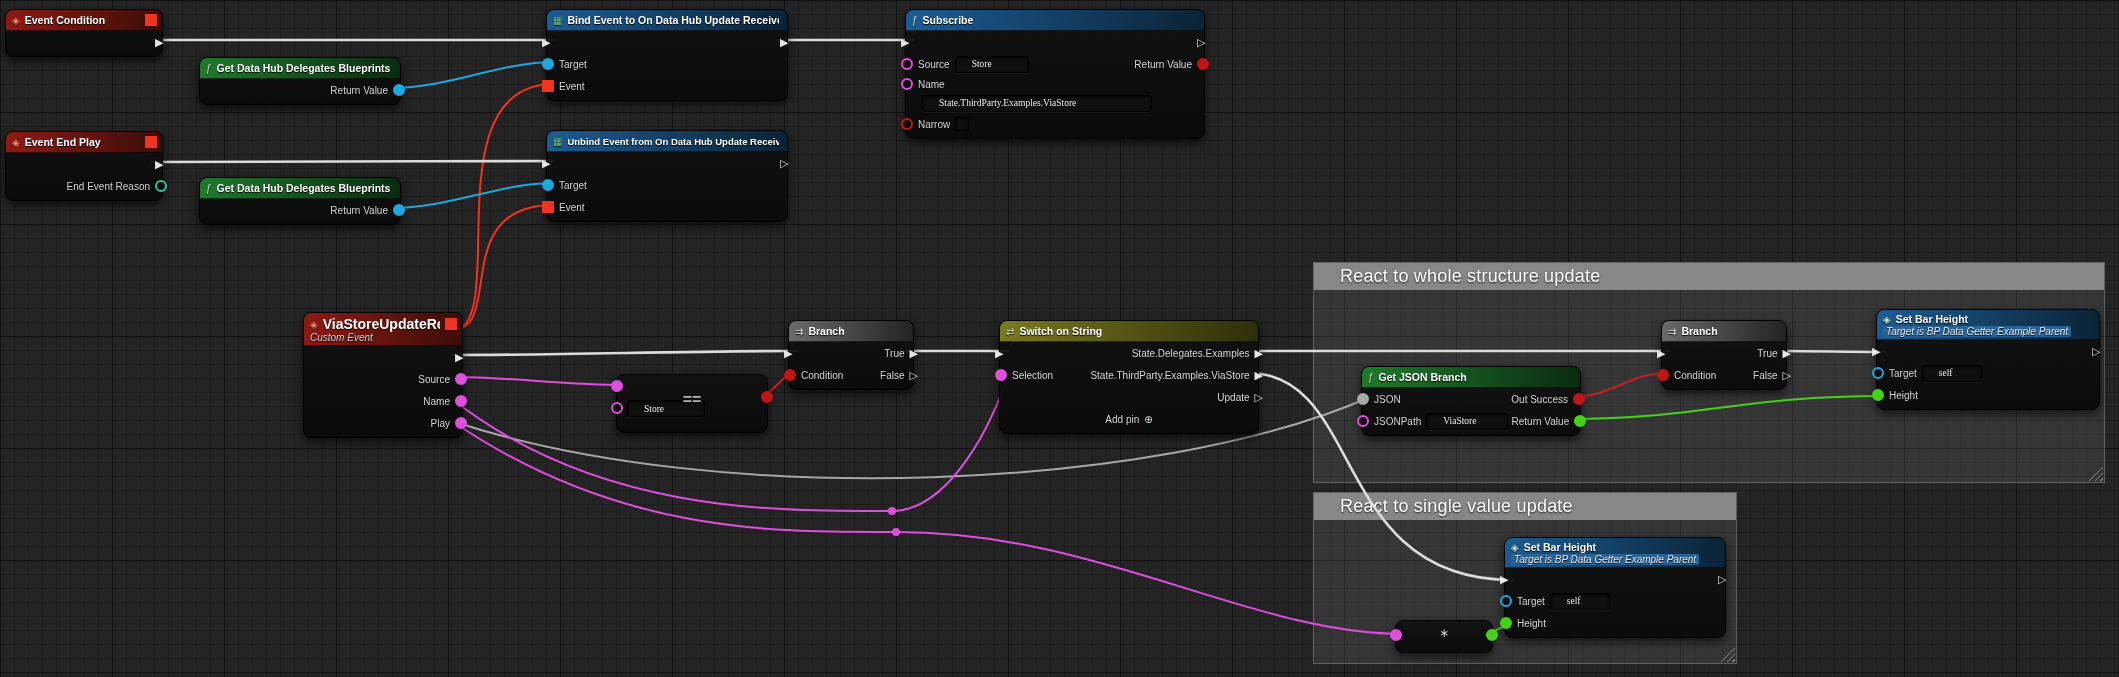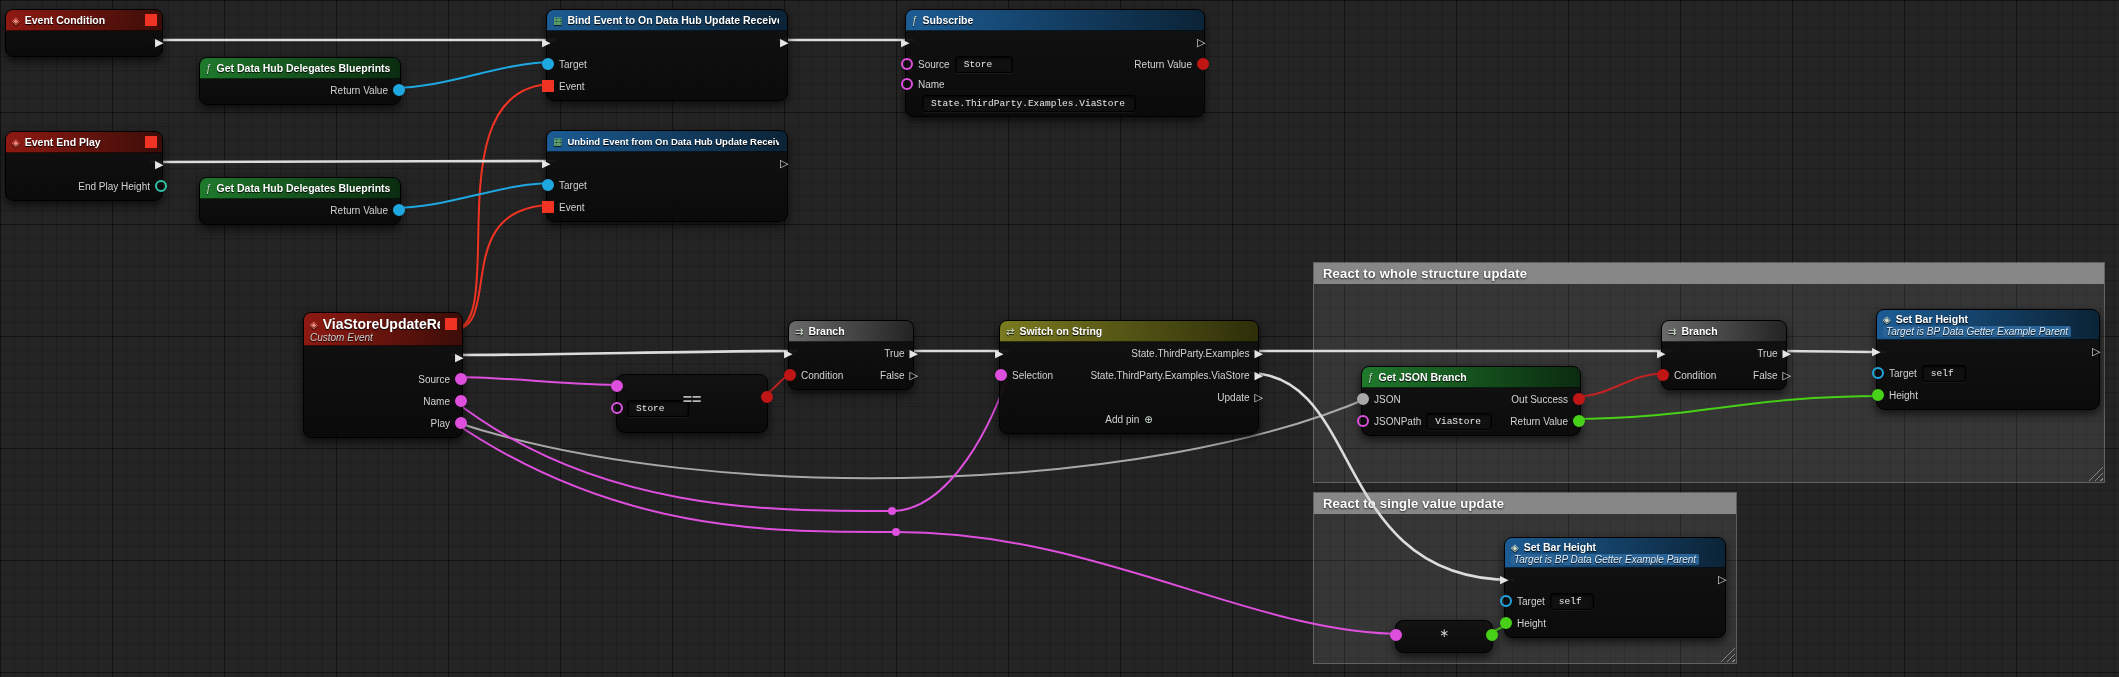--- a/index.html
+++ b/index.html
@@ -7,22 +7,22 @@
     background-color:#242424;
     background-image:
       linear-gradient(rgba(0,0,0,.38) 1px, transparent 1px),
       linear-gradient(90deg, rgba(0,0,0,.38) 1px, transparent 1px),
       linear-gradient(rgba(0,0,0,.16) 1px, transparent 1px),
       linear-gradient(90deg, rgba(0,0,0,.16) 1px, transparent 1px);
     background-size:112px 112px,112px 112px,14px 14px,14px 14px;
     font-family:"Liberation Sans","DejaVu Sans",sans-serif;}
   
   .comment{position:absolute;background:rgba(175,175,175,.13);border:1px solid rgba(255,255,255,.22)}
-  .ctitle{background:rgba(140,140,140,.95);color:#fff;font-weight:bold;font-size:13px;
-    padding:3px 9px;text-shadow:0 1px 2px rgba(0,0,0,.8);letter-spacing:.2px}
+  .ctitle{background:rgba(140,140,140,.95);color:#fff;font-weight:normal;font-size:18px;
+    padding:3px 26px;text-shadow:0 1px 2px rgba(0,0,0,.8);letter-spacing:.2px}
   .chandle{position:absolute;right:1px;bottom:1px;width:15px;height:15px;
     background:repeating-linear-gradient(135deg,transparent 0 3px,rgba(255,255,255,.4) 3px 4px);
     clip-path:polygon(100% 0,100% 100%,0 100%)}
   
   .wires{position:absolute;left:0;top:0;pointer-events:none}
   .wires path{fill:none;stroke-linecap:round}
   .we{stroke-width:2.6}
   .wd{stroke-width:2}
   
   .node{position:absolute;background:linear-gradient(180deg,rgba(17,17,17,.95),rgba(9,9,9,.95));
@@ -50,21 +50,21 @@
   .pc{width:8px;height:8px;border:2px solid var(--c);border-radius:50%;flex:none;box-sizing:content-box}
   .ps{width:8px;height:8px;border:2px solid var(--c);flex:none;box-sizing:content-box}
   .on{background:var(--c)}
   .pe{color:#e6e6e6;font-size:11px;line-height:1;flex:none}
   .t-str{--c:#de4fde}.t-obj{--c:#1fa7e0}.t-bool{--c:#c01616}.t-flt{--c:#47d118}
   .t-wild{--c:#a8a8a8}.t-enum{--c:#2ec4a8}.t-del{--c:#f03322}
   .lp{margin-left:-12px}
   .rp{margin-right:-12px}
   .tbpin{margin-left:auto;margin-right:-3px}
   .field{background:#101010;border:1px solid #000;border-radius:3px;color:#e8e8e8;
-    font-family:Liberation Mono, monospace;font-size:9.5px;padding:1px 8px;height:13px;
+    font-family:Liberation Serif, serif;font-size:9.5px;padding:1px 16px;height:13px;
     box-shadow:inset 0 1px 3px rgba(0,0,0,.9),0 1px 0 rgba(255,255,255,.05)}
   .chk{width:12px;height:12px;background:#101010;border:1px solid #000;border-radius:2px;
     box-shadow:inset 0 1px 3px rgba(0,0,0,.9)}
   
   .eqnode{width:150px;height:54px}
   .op{position:absolute;left:0;right:0;top:16px;text-align:center;font-size:16px;font-weight:bold;color:#b5b5b5}
   .abs{position:absolute}
   .cv{position:absolute;left:0;right:0;top:5px;text-align:center;color:#cfcfcf;font-size:12px}
 </style>
 </head>
@@ -190,38 +190,46 @@
     <div class="row" style="min-height:18px">
       <span class="g">
           <span class="pc t-str lp"></span>
         <span class="lbl">Name</span>
         </span>
       <span class="g"></span>
     </div>
     <div class="row" style="min-height:20px;padding-left:16px">
       <input class="field" style="width: 196px;" readonly="" value="State.ThirdParty.Examples.ViaStore">
     </div>
+    <div class="row">
+      <span class="g">
+          <span class="pc t-bool lp"></span>
+        <span class="lbl">Narrow</span>
+        <span class="chk"></span>
+        </span>
+      <span class="g"></span>
+    </div>
   </div>
 
   <div class="node" style="left:5px;top:131px;width:156px">
     <div class="tb tb-red">
       <span class="ic" style="color:#ff8a7a">◈</span>
       <span class="tt">Event End Play</span>
       <span class="ps t-del on tbpin"></span>
     </div>
     <div class="row">
         <span class="g"></span>
       <span class="g">
           <span class="pe rp">▶</span>
         </span>
     </div>
     <div class="row">
         <span class="g"></span>
       <span class="g">
-          <span class="lbl">End Play Height</span>
+          <span class="lbl">End Event Reason</span>
         <span class="pc t-enum rp"></span>
         </span>
     </div>
   </div>
 
   <div class="node" style="left:199px;top:177px;width:200px">
     <div class="tb tb-green">
       <span class="ic">ƒ</span>
       <span class="tt">Get Data Hub Delegates Blueprints</span>
     </div>
@@ -338,21 +346,21 @@
   <div class="node" style="left:999px;top:320px;width:258px">
     <div class="tb tb-olive">
       <span class="ic">⇄</span>
       <span class="tt">Switch on String</span>
     </div>
     <div class="row">
       <span class="g">
           <span class="pe lp">▶</span>
         </span>
       <span class="g">
-          <span class="lbl">State.ThirdParty.Examples</span>
+          <span class="lbl">State.Delegates.Examples</span>
         <span class="pe rp">▶</span>
         </span>
     </div>
     <div class="row">
       <span class="g">
           <span class="pc t-str on lp"></span>
         <span class="lbl">Selection</span>
         </span>
       <span class="g">
           <span class="lbl">State.ThirdParty.Examples.ViaStore</span>

